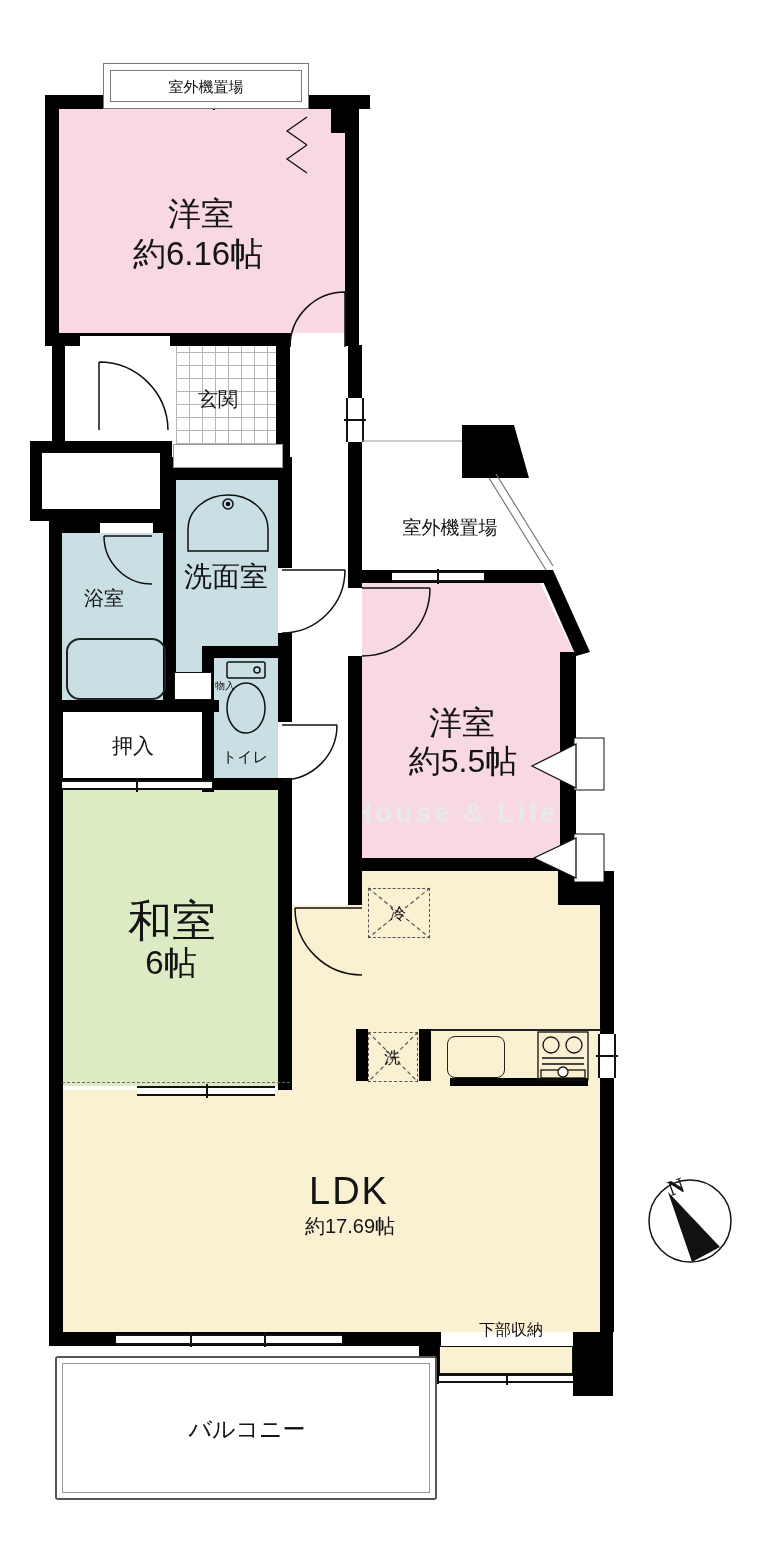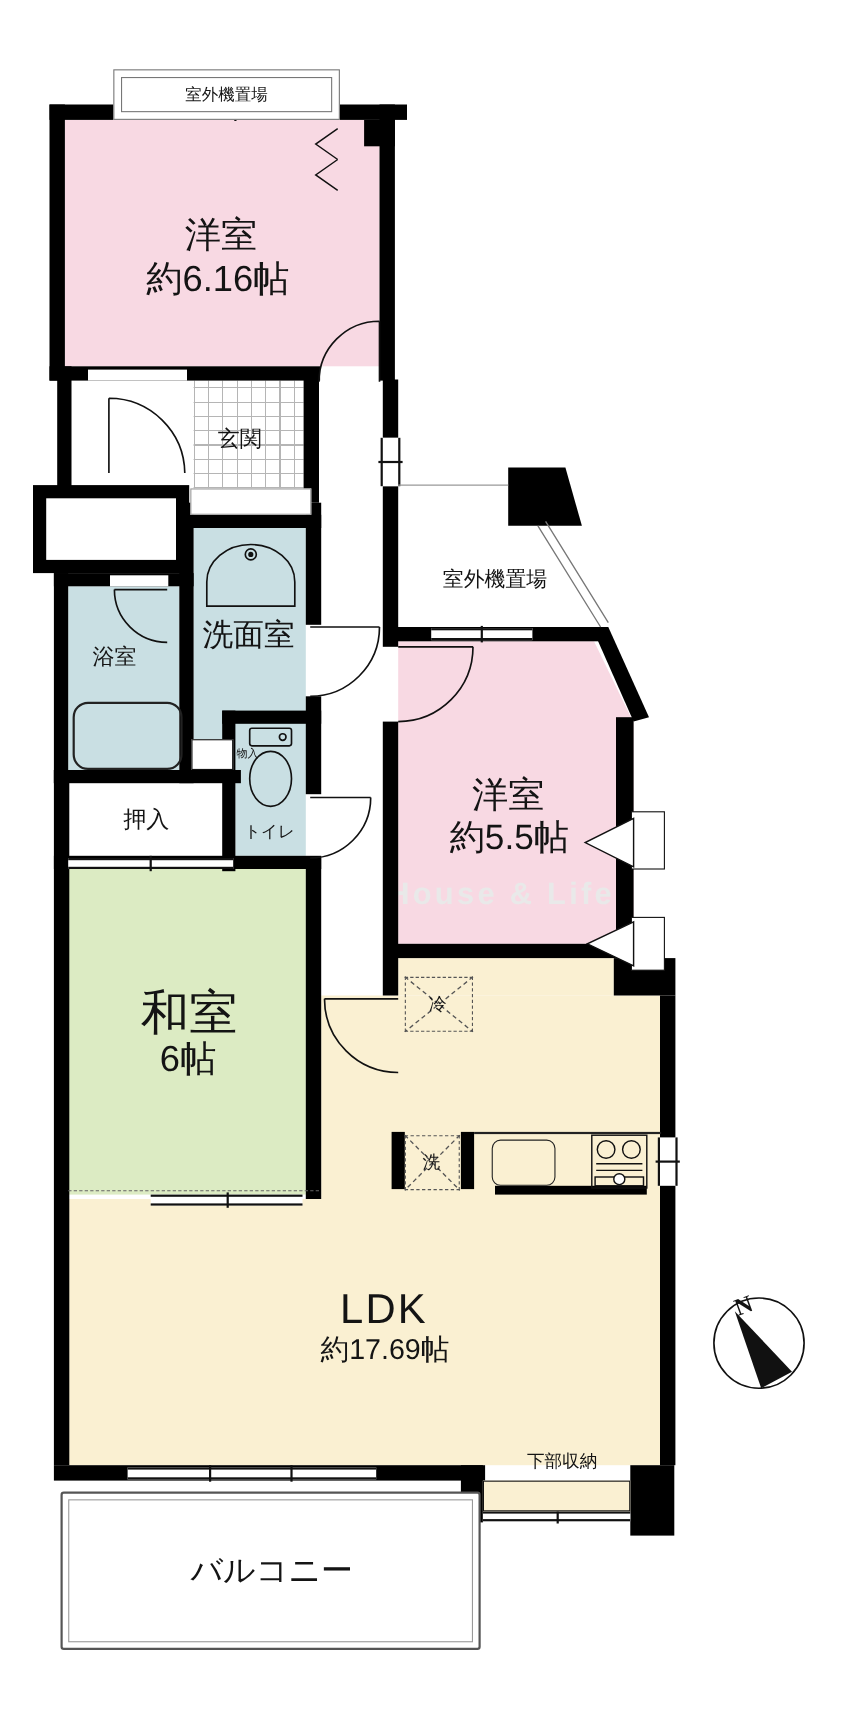--- a/index.html
+++ b/index.html
@@ -183,19 +183,19 @@
   <div class="lbl z5" style="left:226px;top:577px;font-size:28px;">洗面室</div>
   <div class="lbl z5" style="left:193px;top:686px;font-size:10px;margin-left:32px;">物入</div>
   <div class="lbl z5" style="left:245px;top:756px;font-size:15px;">トイレ</div>
   <div class="lbl z5" style="left:133px;top:745px;font-size:21px;">押入</div>
   <div class="lbl z5" style="left:172px;top:921px;font-size:44px;">和室</div>
   <div class="lbl z5" style="left:171px;top:962px;font-size:33px;">6帖</div>
   <div class="lbl z5" style="left:450px;top:527px;font-size:19px;">室外機置場</div>
   <div class="lbl z5" style="left:462px;top:722px;font-size:33px;">洋室</div>
   <div class="lbl z5" style="left:463px;top:761px;font-size:32px;">約5.5帖</div>
   <div class="lbl z5" style="left:349px;top:1191px;font-size:38px;letter-spacing:2px;">LDK</div>
-  <div class="lbl z5" style="left:350px;top:1226px;font-size:26px;">約17.69帖</div>
+  <div class="lbl z5" style="left:350px;top:1226px;font-size:20px;">約17.69帖</div>
   <div class="lbl z5" style="left:398px;top:914px;font-size:16px;">冷</div>
   <div class="lbl z5" style="left:392px;top:1058px;font-size:16px;">洗</div>
   <div class="lbl z5" style="left:511px;top:1330px;font-size:16px;">下部収納</div>
-  <div class="lbl z5" style="left:247px;top:1429px;font-size:29px;">バルコニー</div>
+  <div class="lbl z5" style="left:247px;top:1429px;font-size:23px;">バルコニー</div>
   <div class="lbl n-lbl z5" style="left:676px;top:1187px;font-size:22px;">N</div>
 </div>
 
 </body></html>

